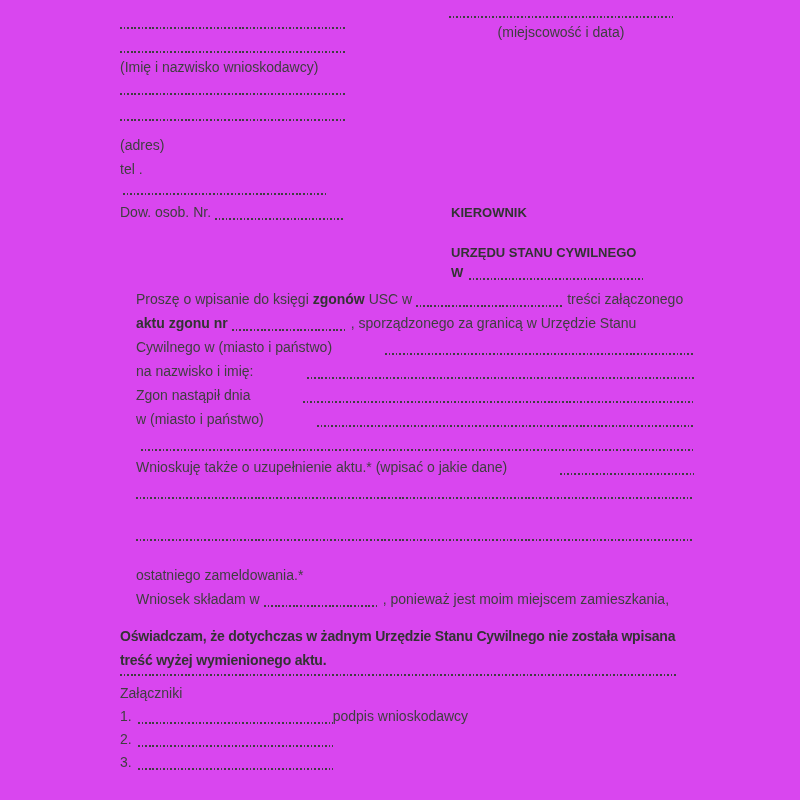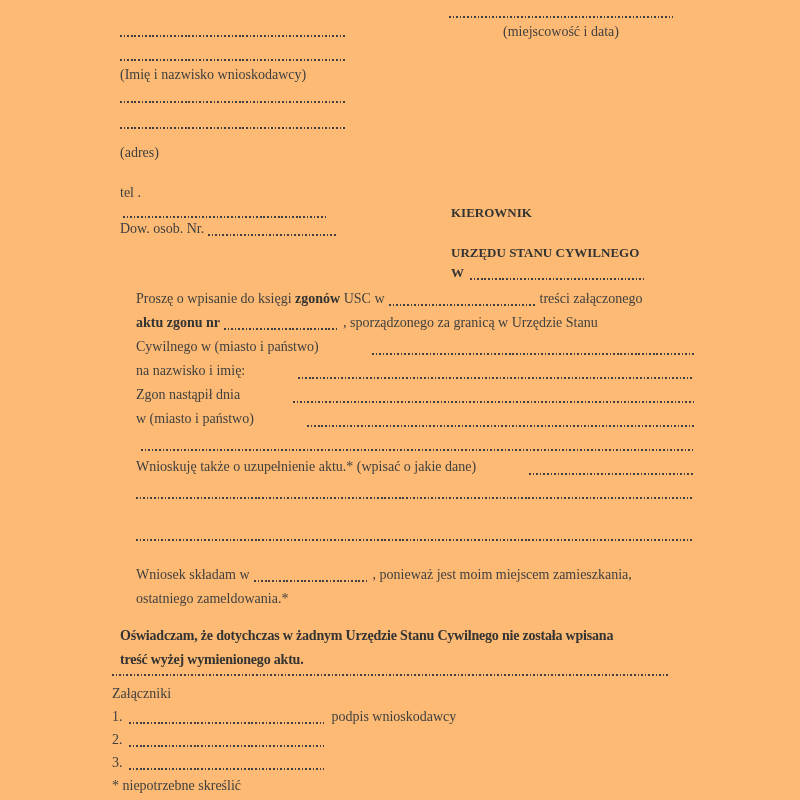--- a/index.html
+++ b/index.html
@@ -1,48 +1,48 @@
 <!DOCTYPE html>
 <html><head>
 <meta charset="utf-8">
 <style>
   html, body { margin:0; padding:0; background:#ffffff; }
   .page {
-    position:relative; width:800px; height:800px; background:#fdba74;
-    font-family:Liberation Serif, serif; font-size:14px; color:#3f3f3f;
+    position:relative; width:800px; height:800px; background:#d946ef;
+    font-family:Liberation Sans, sans-serif; font-size:14px; color:#3f3f3f;
     overflow:hidden;
   }
   .b { font-weight:bold; color:#333333; }
 
   
   .hline, .idots, .fill {
     background-image: repeating-linear-gradient(to right,
       #3f3f3f 0px, #3f3f3f 1.7px, transparent 1.7px, transparent 3.6px);
     height:2px;
   }
   .hline { width:226px; }
   .idots { display:inline-block; vertical-align:-3px; }
   .fill  { flex:1 1 auto; align-self:flex-end; margin:0 0 4px 5px; }
 
   
   .place-date { position:absolute; left:449px; top:16px; width:224px; }
   .place-date .hline { width:224px; }
   .place-date .cap { text-align:center; margin-top:6px; }
 
   
-  .applicant { position:absolute; left:120px; top:30px; width:226px; line-height:18px; }
+  .applicant { position:absolute; left:120px; top:22px; width:226px; line-height:18px; }
   .applicant .hline.l1 { margin-top:5px; }
   .applicant .hline.l2 { margin-top:22px; }
   .applicant .cap1 { margin-top:5px; }
   .applicant .hline.l3 { margin-top:17px; }
   .applicant .hline.l4 { margin-top:24px; }
   .applicant .cap2 { margin-top:15px; }
-  .applicant .tel-row { margin-top:22px; }
+  .applicant .tel-row { margin-top:6px; }
   .applicant .tel-row .idots { width:203px; margin-left:3px; }
-  .applicant .id-row { margin-top:0; }
+  .applicant .id-row { margin-top:7px; }
   .applicant .id-row .idots { width:130px; margin-left:4px; }
 
   
   .addressee { position:absolute; left:451px; top:204px; font-weight:bold; color:#333; font-size:13px; }
   .addressee .t1 { line-height:18px; }
   .addressee .t2 { line-height:18px; margin-top:22px; }
   .addressee .t3 { line-height:18px; margin-top:2px; }
   .addressee .t3 .idots { width:176px; margin-left:6px; }
 
   
@@ -52,26 +52,26 @@
   .frow .txt { white-space:nowrap; }
   .bline .idots.w147 { width:147px; margin:0 4px; }
   .bline .idots.w115 { width:115px; margin:0 4px; }
   .dotsonly .hline { width:558px; margin-top:18px; }
 
   
   .declaration { position:absolute; left:120px; top:624px; width:600px; }
   .declaration div { line-height:24px; font-weight:bold; color:#333; white-space:nowrap; letter-spacing:-0.2px; }
 
   
-  .attachments { position:absolute; left:112px; top:672px; width:558px; }
+  .attachments { position:absolute; left:120px; top:672px; width:558px; }
   .attachments .sep { width:558px; margin-top:2px; }
   .attachments .heading { line-height:23px; margin-top:6px; }
   .attachments .item { line-height:23px; white-space:nowrap; }
   .attachments .item .idots { width:195px; margin-left:6px; }
-  .attachments .item .sig { margin-left:8px; }
+  .attachments .item .sig { }
   .attachments .footnote { line-height:23px; }
 </style>
 </head>
 <body>
 
 <div class="page">
 
   <div class="place-date">
     <div class="hline"></div>
     <div class="cap">(miejscowość i data)</div>
@@ -119,31 +119,30 @@
     <div class="bline frow">
         <span class="txt">Wnioskuję także o uzupełnienie aktu.* (wpisać o jakie dane)</span>
         <span class="fill"></span>
       </div>
     <div class="bline dotsonly">
         <div class="hline"></div>
       </div>
     <div class="bline dotsonly">
         <div class="hline"></div>
       </div>
+    <div class="bline"><span>ostatniego zameldowania.*</span></div>
     <div class="bline"><span>Wniosek składam w</span><span class="idots w115"></span><span>, ponieważ jest moim miejscem zamieszkania,</span></div>
-    <div class="bline"><span>ostatniego zameldowania.*</span></div>
   </div>
 
   <div class="declaration">
     <div>Oświadczam, że dotychczas w żadnym Urzędzie Stanu Cywilnego nie została wpisana</div>
     <div>treść wyżej wymienionego aktu.</div>
   </div>
 
   <div class="attachments">
     <div class="hline sep"></div>
     <div class="heading">Załączniki</div>
     <div class="item"><span>1.</span><span class="idots"></span><span class="sig">podpis wnioskodawcy</span></div>
     <div class="item"><span>2.</span><span class="idots"></span></div>
     <div class="item"><span>3.</span><span class="idots"></span></div>
-    <div class="footnote">* niepotrzebne skreślić</div>
   </div>
 
 </div>
 
 </body></html>

